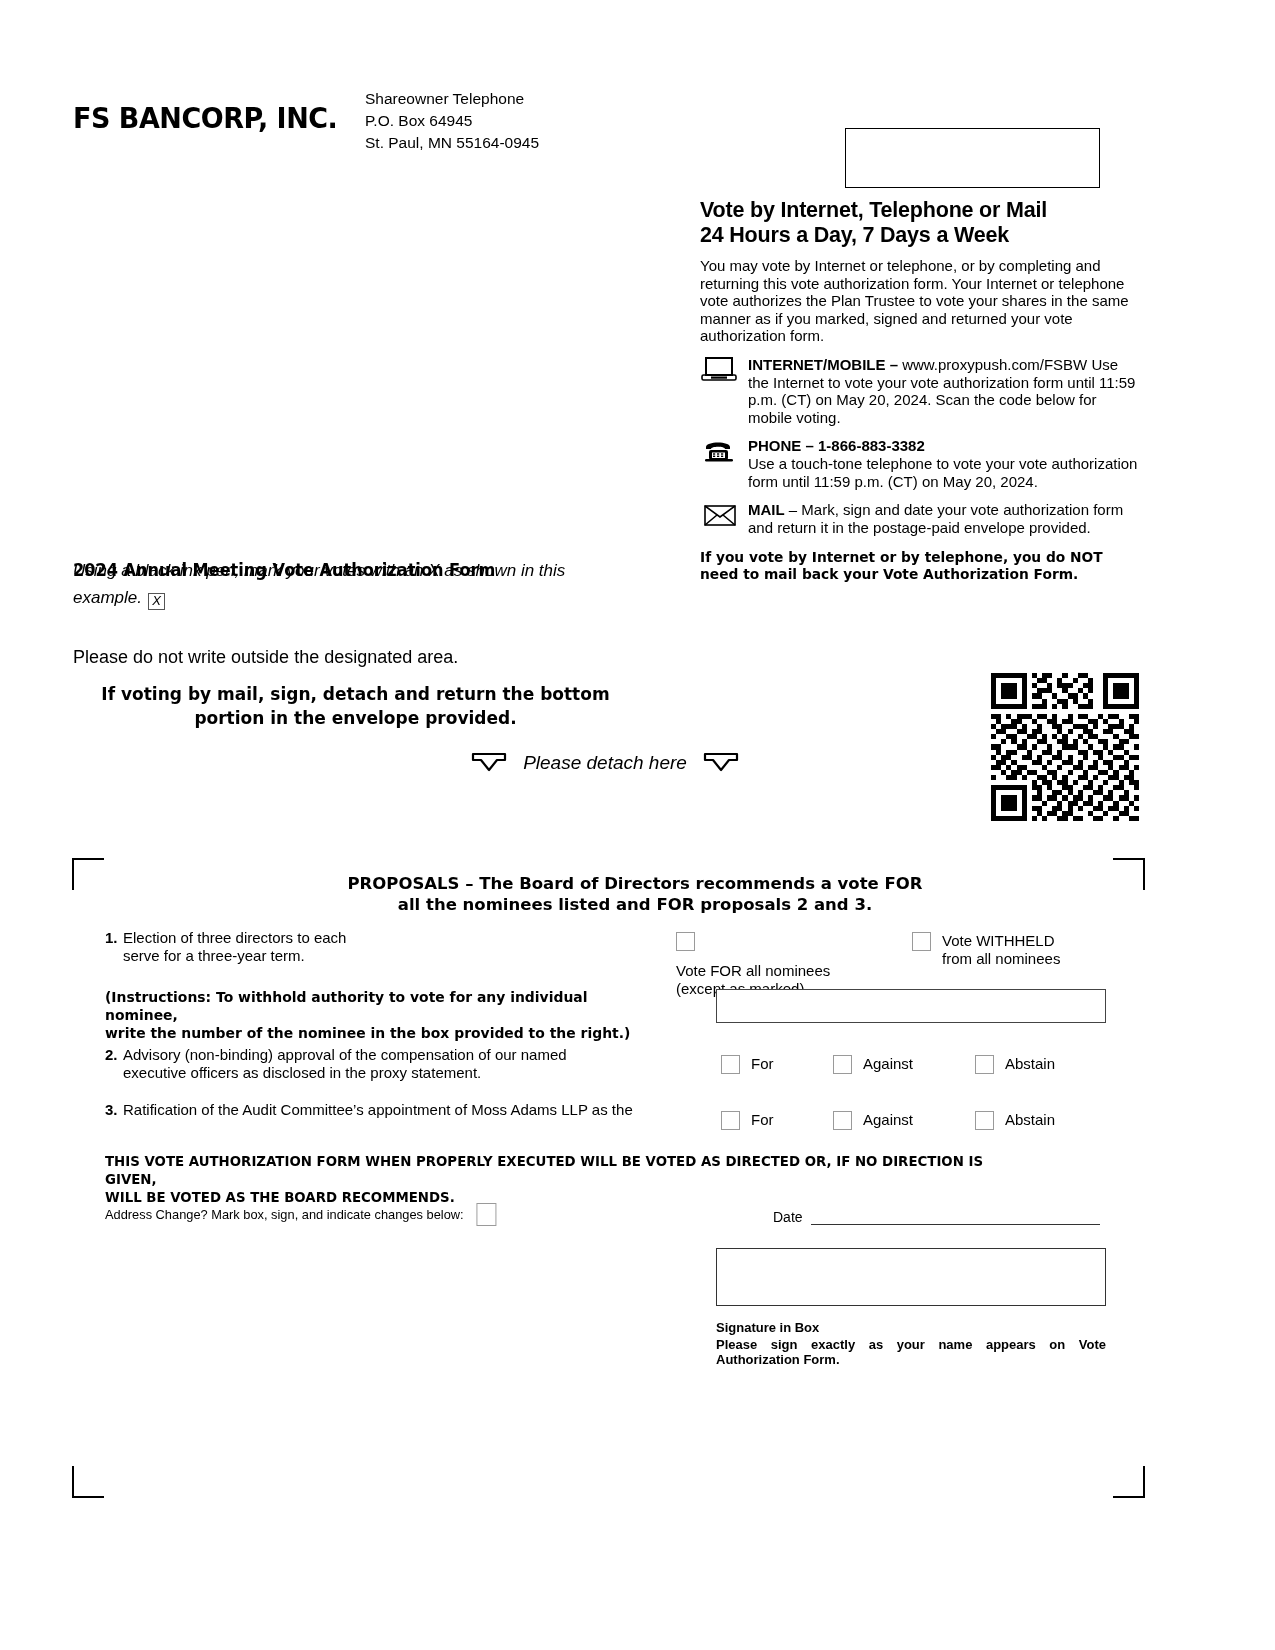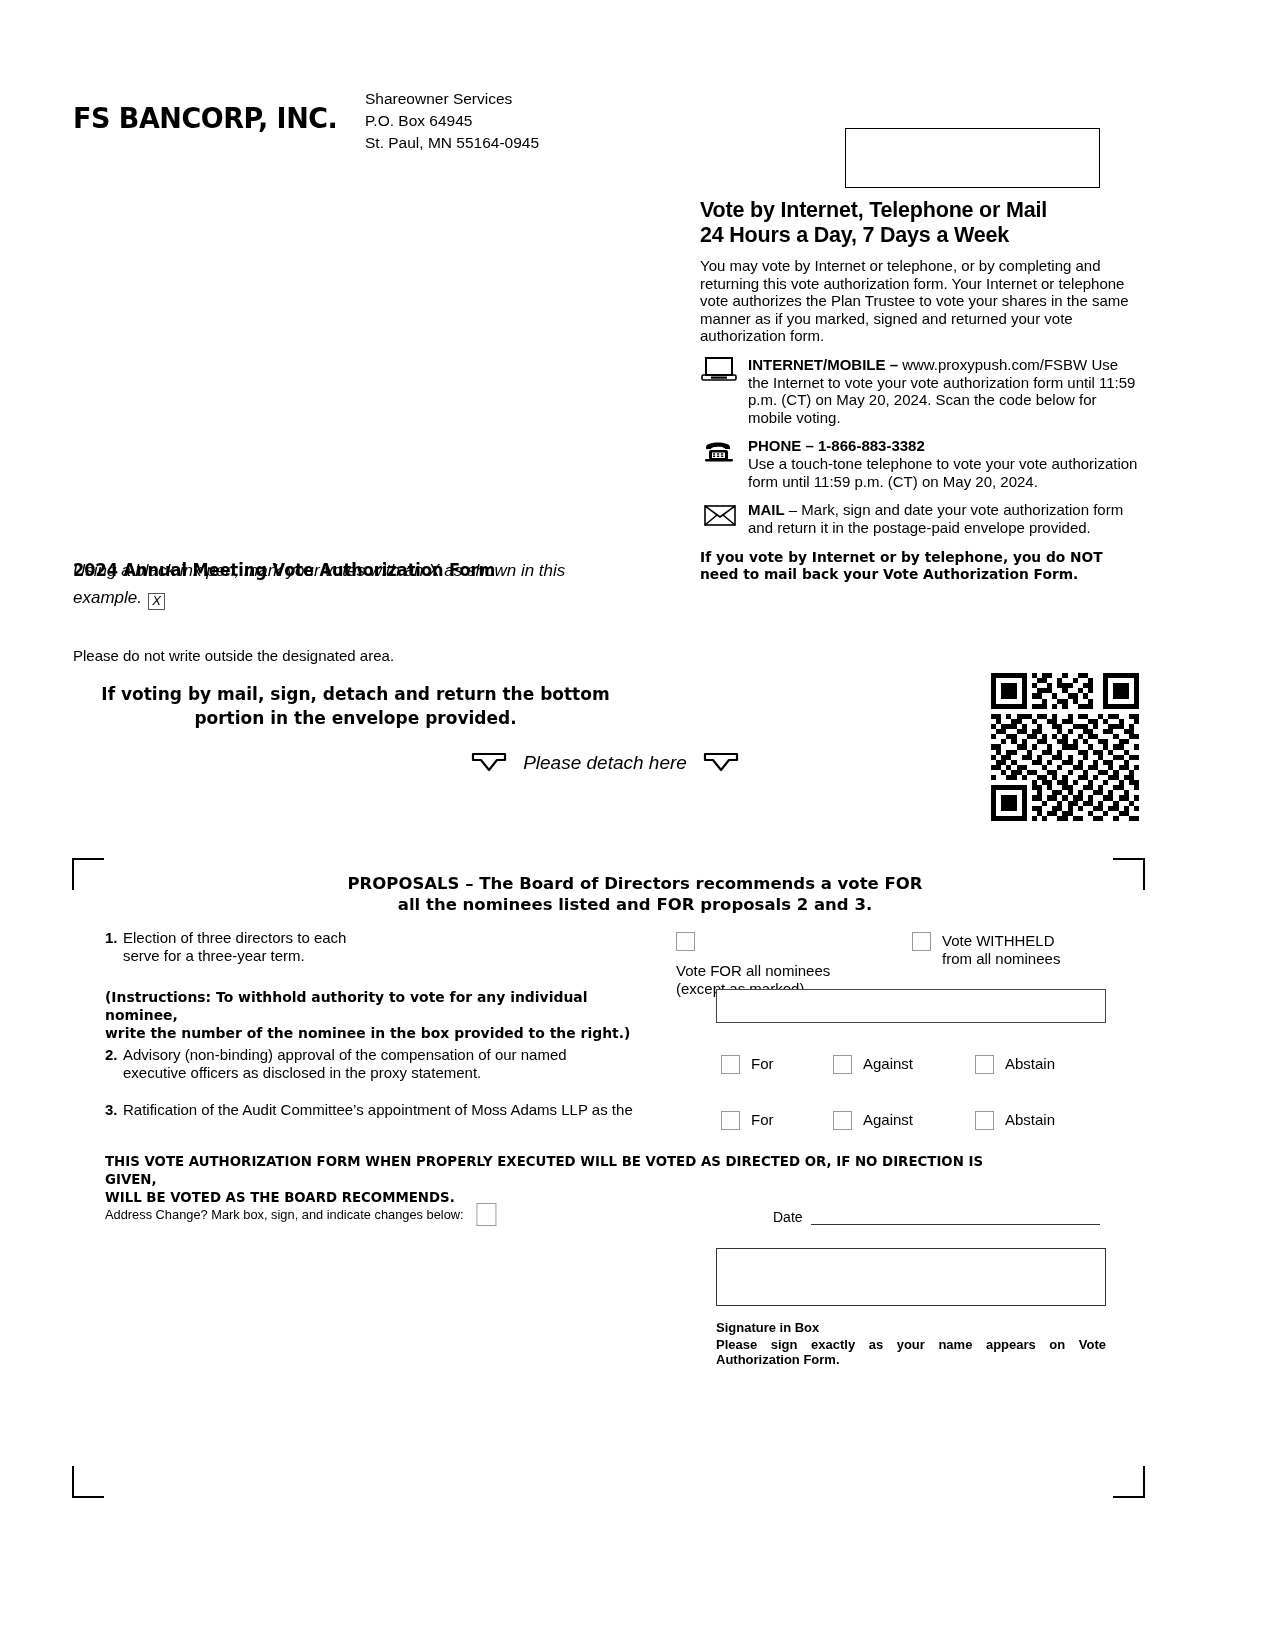--- a/index.html
+++ b/index.html
@@ -134,21 +134,21 @@
     line-height: 14px;
     text-align: center;
     font-size: 13px;
     vertical-align: -2px;
     margin-left: 6px;
   }
   .no-write {
     position: absolute;
     left: 73px;
     top: 647px;
-    font-size: 15px;
+    font-size: 18px;
   }
   .detach-instruction {
     position: absolute;
     left: 73px;
     top: 682px;
     width: 565px;
     text-align: center;
     font-size: 17px;
     font-weight: bold;
     font-family: "DejaVu Sans", sans-serif;
@@ -332,21 +332,21 @@
   }
 </style>
 </head>
 <body>
 
 <div id="page">
 
   <div class="company-logo">FS BANCORP, INC.</div>
 
   <div class="agent-address">
-    <div>Shareowner Services</div>
+    <div>Shareowner Telephone</div>
     <div>P.O. Box 64945</div>
     <div>St. Paul, MN 55164-0945</div>
   </div>
 
   <div class="label-box"></div>
 
   <div class="vote-panel">
     <div class="vote-heading">
       <div>Vote by Internet, Telephone or Mail</div>
       <div>24 Hours a Day, 7 Days a Week</div>

